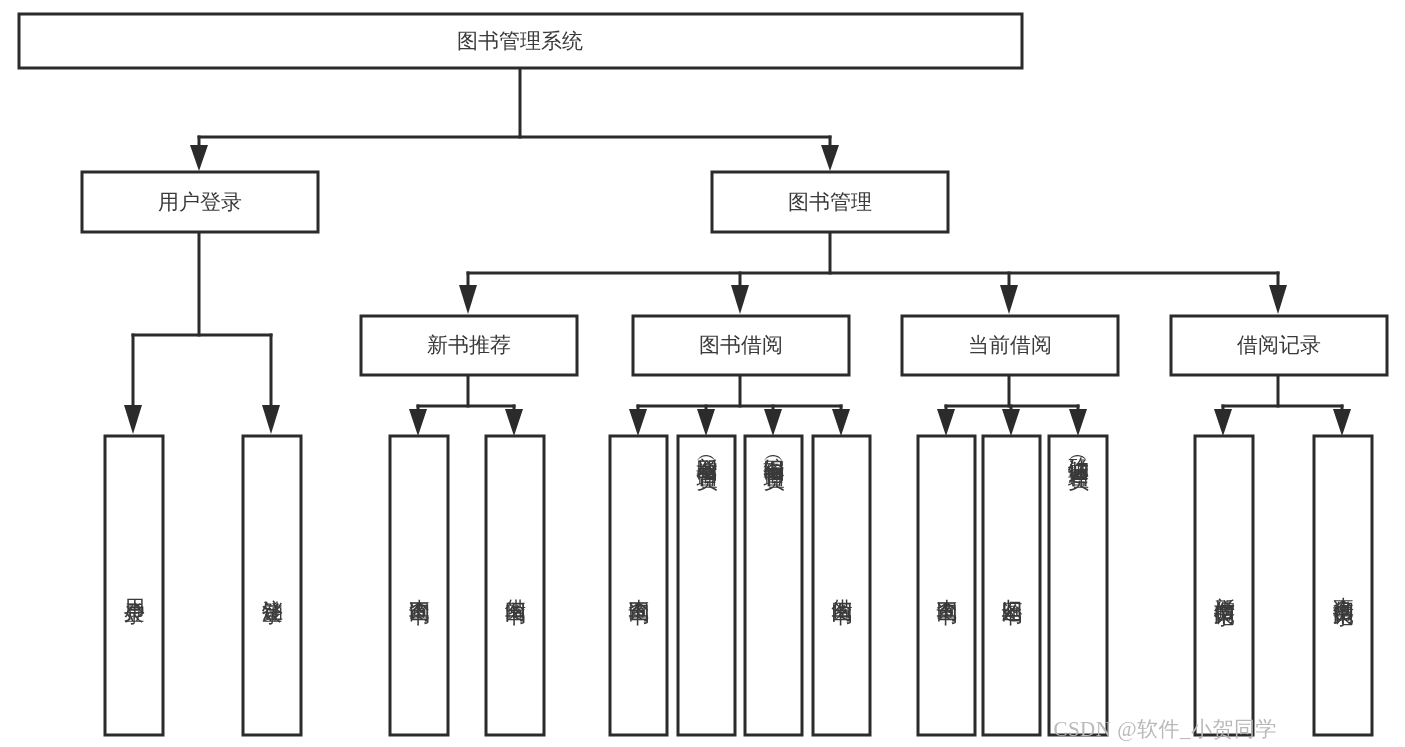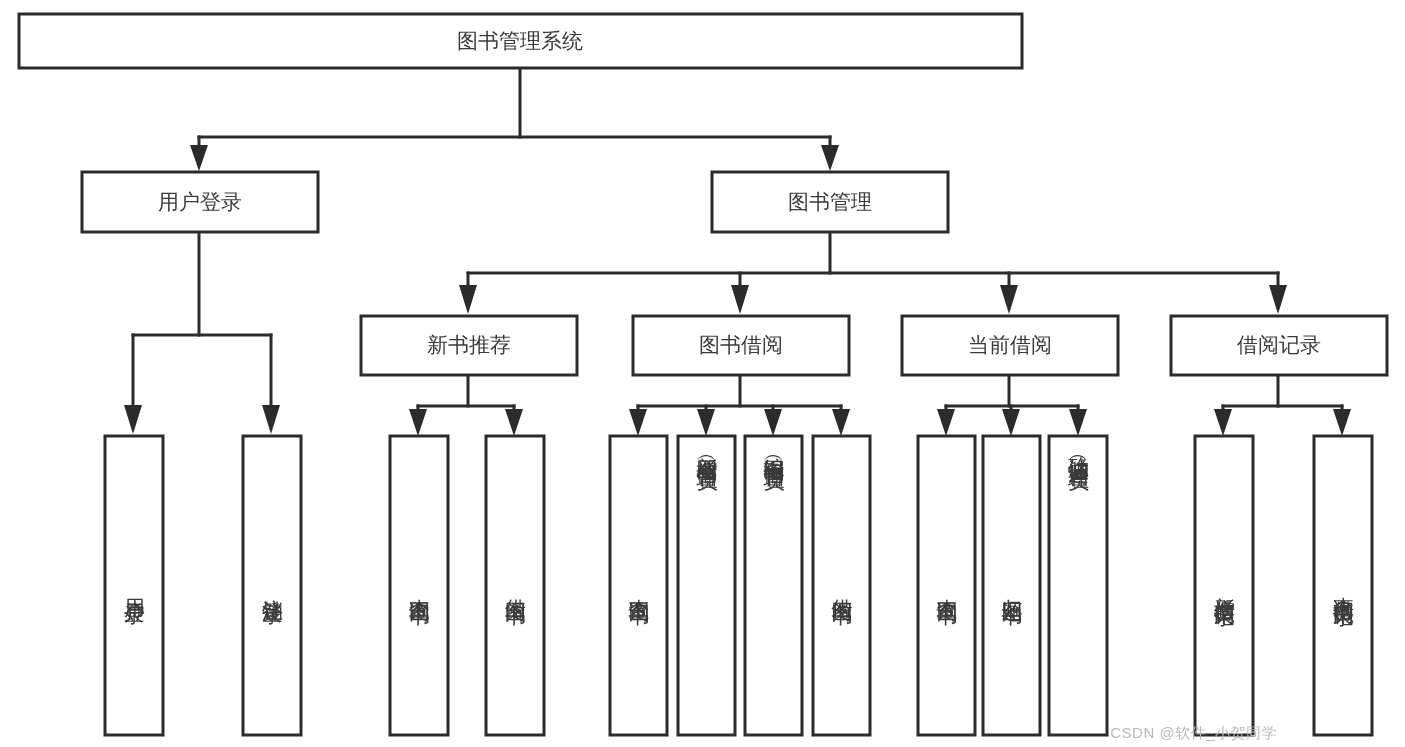--- a/index.html
+++ b/index.html
@@ -69,22 +69,22 @@
     justify-content: center;
     pointer-events: none;
   }
   .vlabel-wrap.centered {
     align-items: center;
   }
   .watermark {
     position: absolute;
     right: 8px;
     bottom: 4px;
-    font-family: Liberation Sans, sans-serif;
-    font-size: 15px;
+    font-family: Liberation Serif, serif;
+    font-size: 21px;
     color: #b9b9b9;
     white-space: nowrap;
     letter-spacing: 0.5px;
   }
 </style>
 </head>
 <body>
 
 <div id="diagram-root">
 

